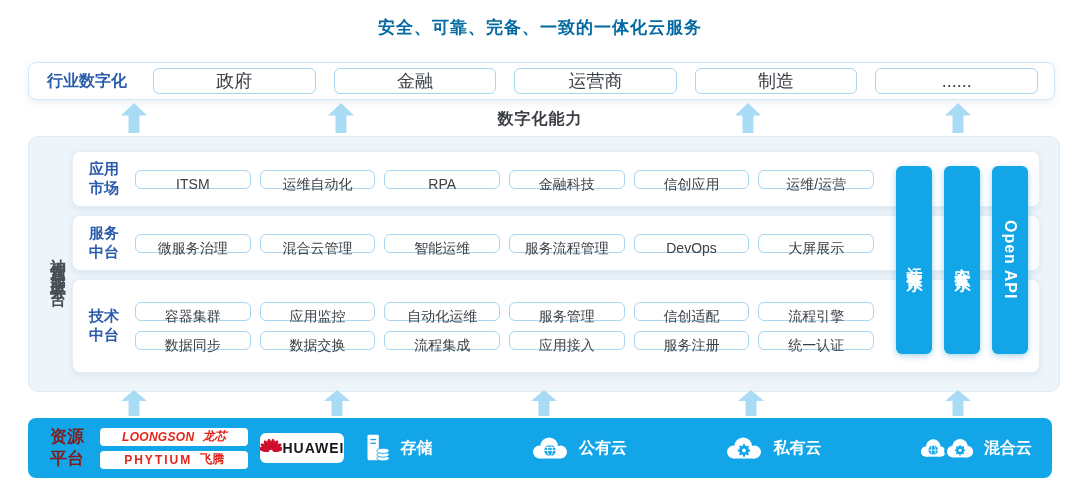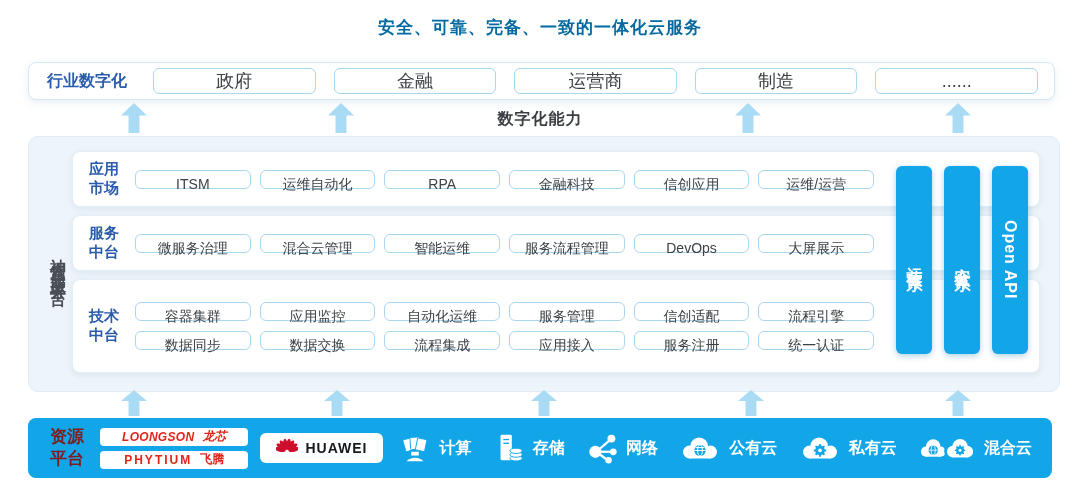--- a/index.html
+++ b/index.html
@@ -54,22 +54,22 @@
   .bottom-band{position:absolute;left:28px;top:418px;width:1024px;height:60px;box-sizing:border-box;
     background:#12a6e9;border-radius:8px;display:flex;align-items:center;padding:0 20px 0 22px;}
   .resource-label{width:36px;flex:none;font-size:17px;font-weight:bold;color:#7f1d1d;line-height:1.3;}
   .vendor-col{display:flex;flex-direction:column;gap:5px;margin-left:14px;flex:none;}
   .vendor-chip{background:#fff;border-radius:4px;height:18px;padding:0 22px;
     display:flex;align-items:center;justify-content:center;gap:8px;white-space:nowrap;}
   .lg-brand{font-size:12px;font-weight:bold;font-style:italic;color:#e1251b;letter-spacing:.3px;}
   .lg-cn{font-size:12px;font-weight:bold;font-style:italic;color:#e1251b;}
   .ph-brand{font-size:12px;font-weight:bold;color:#e1251b;letter-spacing:2px;}
   .ph-cn{font-size:12px;font-weight:bold;color:#e1251b;}
-  .huawei-chip{background:#fff;border-radius:6px;height:30px;padding:0 16px;margin-left:12px;flex:none;
-    display:flex;align-items:center;gap:7px;}
+  .huawei-chip{background:#fff;border-radius:6px;height:30px;padding:0 0;margin-left:12px;flex:none;
+    display:flex;align-items:center;}
   .huawei-text{font-size:14px;font-weight:bold;color:#15181c;letter-spacing:1px;}
   .resources{flex:1;display:flex;align-items:center;justify-content:space-between;margin-left:16px;}
   .resource{display:flex;align-items:center;gap:8px;color:#fff;font-size:16px;font-weight:bold;}
   .resource svg{display:block;}
 </style>
 </head>
 <body>
 
 <div class="canvas">
 
@@ -178,61 +178,35 @@
           <ellipse cx="10" cy="6.5" rx="2" ry="5" transform="rotate(11 10 13)"></ellipse>
           <ellipse cx="10" cy="6.5" rx="2" ry="5" transform="rotate(32 10 13)"></ellipse>
           <ellipse cx="10" cy="6.5" rx="2" ry="5" transform="rotate(54 10 13)"></ellipse>
           <ellipse cx="10" cy="6.5" rx="2" ry="5" transform="rotate(76 10 13)"></ellipse>
         </g>
       </svg>
       <span class="huawei-text">HUAWEI</span>
     </div>
 
     <div class="resources">
-      <div class="resource">
-        <svg width="32" height="32" viewBox="0 0 34 34">
-          <g fill="#fff" stroke="#12a6e9" stroke-width="1">
-            <rect x="5.5" y="7" width="10" height="13" rx="1" transform="rotate(-16 10.5 13.5)"></rect>
-            <rect x="12" y="5.5" width="10" height="13" rx="1" transform="rotate(-3 17 12)"></rect>
-            <rect x="18.5" y="7" width="10" height="13" rx="1" transform="rotate(12 23.5 13.5)"></rect>
-          </g>
-          <rect x="13" y="21" width="8" height="4" fill="#fff"></rect>
-          <path d="M8 31 c4 -5 14 -5 18 0 z" fill="#fff"></path>
-        </svg>
-        <span>计算</span>
-      </div>
 
       <div class="resource">
         <svg width="32" height="32" viewBox="0 0 34 34">
           <rect x="8" y="3" width="12" height="27" rx="1.5" fill="#fff"></rect>
           <g stroke="#12a6e9" stroke-width="1.4">
             <line x1="11" y1="8" x2="17" y2="8"></line>
             <line x1="11" y1="12" x2="17" y2="12"></line>
           </g>
           <ellipse cx="24.5" cy="28" rx="6.5" ry="2.8" fill="#fff" stroke="#12a6e9" stroke-width="1"></ellipse>
           <ellipse cx="24.5" cy="24" rx="6.5" ry="2.8" fill="#fff" stroke="#12a6e9" stroke-width="1"></ellipse>
           <ellipse cx="24.5" cy="20" rx="6.5" ry="2.8" fill="#fff" stroke="#12a6e9" stroke-width="1"></ellipse>
         </svg>
         <span>存储</span>
       </div>
 
-      <div class="resource">
-        <svg width="32" height="32" viewBox="0 0 34 34">
-          <g stroke="#fff" stroke-width="2.4" fill="none">
-            <line x1="11" y1="21" x2="26" y2="8"></line>
-            <line x1="11" y1="21" x2="28" y2="21"></line>
-            <line x1="11" y1="21" x2="23" y2="30"></line>
-          </g>
-          <circle cx="10" cy="21" r="6.5" fill="#fff"></circle>
-          <circle cx="27" cy="7" r="4.2" fill="#fff"></circle>
-          <circle cx="29" cy="21" r="3.6" fill="#fff"></circle>
-          <circle cx="24" cy="30" r="3.4" fill="#fff"></circle>
-        </svg>
-        <span>网络</span>
-      </div>
 
       <div class="resource">
         <svg width="42" height="28" viewBox="0 0 52 34">
           <g fill="#fff">
             <circle cx="13" cy="22" r="8"></circle>
               <circle cx="25" cy="15" r="11"></circle>
             <circle cx="39" cy="22" r="8"></circle>
               <rect x="13" y="22" width="26" height="8"></rect>
           </g>
           <circle cx="26" cy="20" r="7" fill="#12a6e9"></circle>

